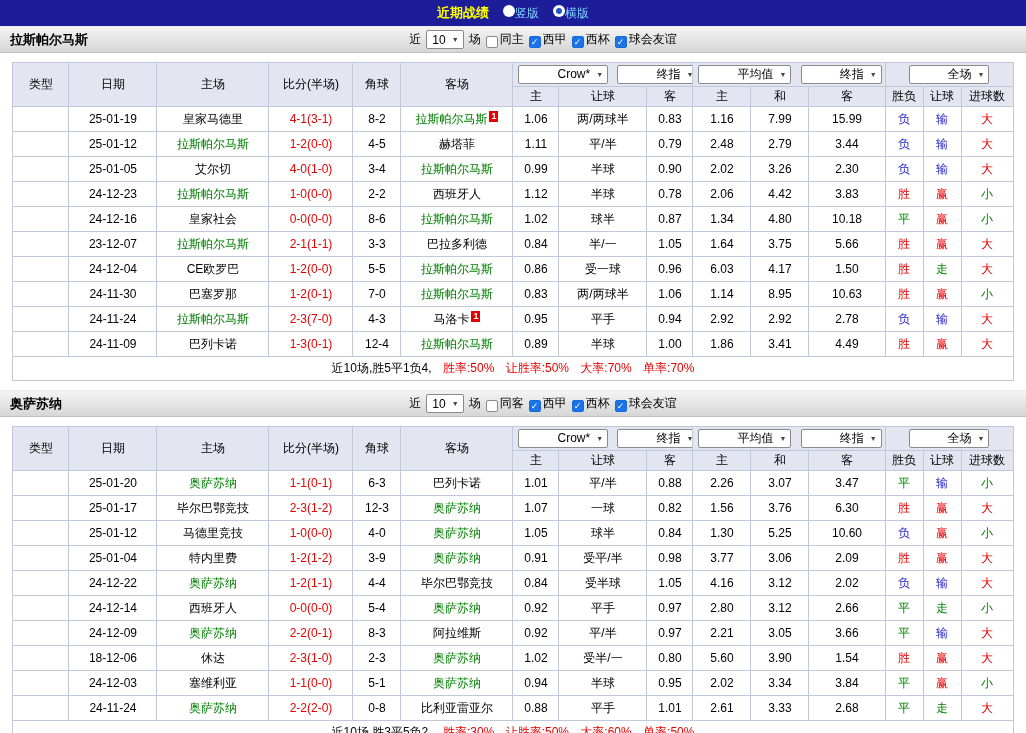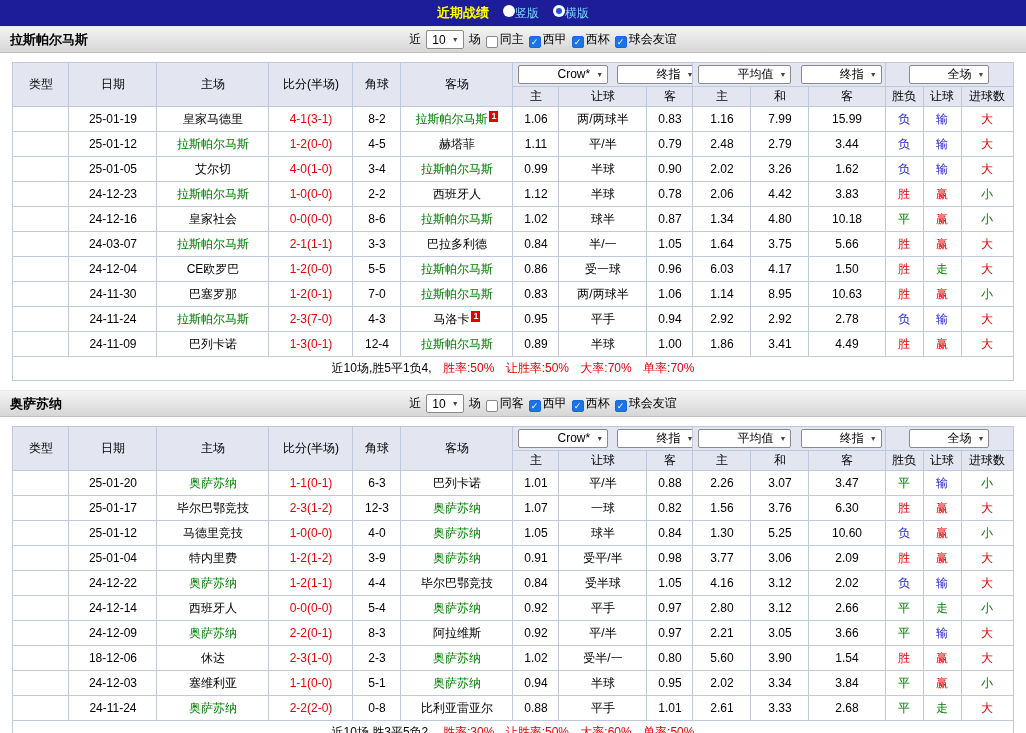--- a/index.html
+++ b/index.html
@@ -197,21 +197,21 @@
   <td>25-01-05</td>
   <td><span class="team">艾尔切</span></td>
   <td class="score">4-0(1-0)</td>
   <td>3-4</td>
   <td><span class="team focal">拉斯帕尔马斯</span></td>
   <td>0.99</td>
   <td>半球</td>
   <td>0.90</td>
   <td>2.02</td>
   <td>3.26</td>
-  <td>1.62</td>
+  <td>2.30</td>
   <td class="c-blue">负</td>
   <td class="c-blue">输</td>
   <td class="c-red">大</td>
 </tr>
         <tr>
   <td class="lg-liga">西甲</td>
   <td>24-12-23</td>
   <td><span class="team focal">拉斯帕尔马斯</span></td>
   <td class="score">1-0(0-0)</td>
   <td>2-2</td>
@@ -238,21 +238,21 @@
   <td>0.87</td>
   <td>1.34</td>
   <td>4.80</td>
   <td>10.18</td>
   <td class="c-green">平</td>
   <td class="c-red">赢</td>
   <td class="c-green">小</td>
 </tr>
         <tr>
   <td class="lg-liga">西甲</td>
-  <td>24-03-07</td>
+  <td>23-12-07</td>
   <td><span class="team focal">拉斯帕尔马斯</span></td>
   <td class="score">2-1(1-1)</td>
   <td>3-3</td>
   <td><span class="team">巴拉多利德</span></td>
   <td>0.84</td>
   <td>半/一</td>
   <td>1.05</td>
   <td>1.64</td>
   <td>3.75</td>
   <td>5.66</td>

